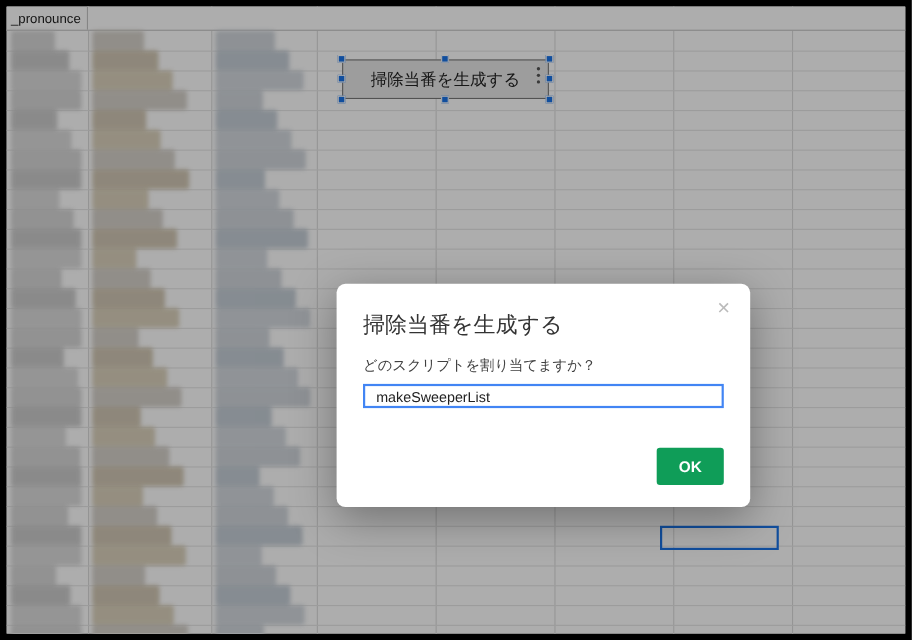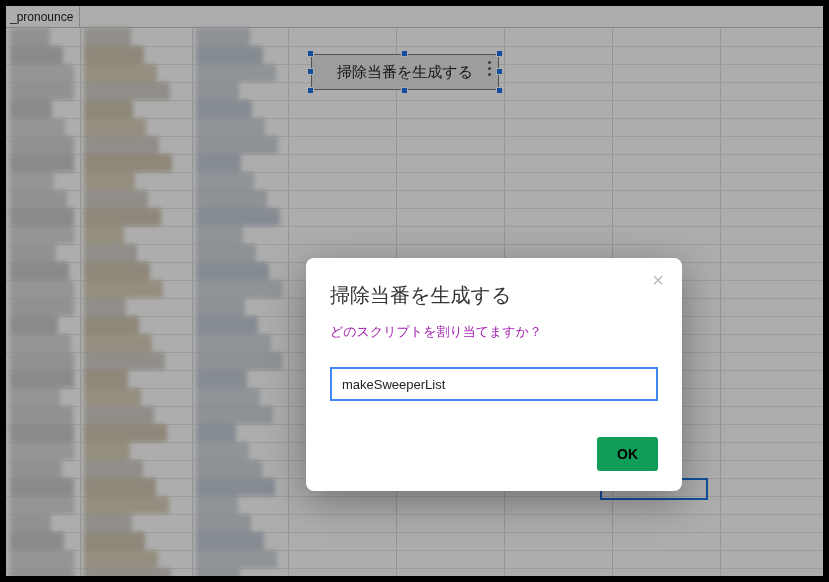--- a/index.html
+++ b/index.html
@@ -31,25 +31,25 @@
 
   
   .cell-sel { position: absolute; border: 2px solid #1a73e8; }
 
   
   .scrim { position: absolute; inset: 0; background: rgba(0,0,0,.32); }
 
   
   .dialog { position: absolute; left: 300px; top: 252px; width: 376px; background: #fff; border-radius: 8px; box-shadow: 0 10px 40px rgba(0,0,0,.35); padding: 24px 24px 20px 24px; }
   .dialog-title { font-size: 20px; color: #333; margin-bottom: 14px; font-weight: 400; }
-  .dialog-sub { font-size: 13px; color: #a21caf; margin-bottom: 26px; }
-  .dialog-input { width: 100%; height: 34px; padding: 0 10px; font-size: 13px; border: 2px solid #4285f4; outline: none; color: #222; }
+  .dialog-sub { font-size: 13px; color: #404040; margin-bottom: 8px; }
+  .dialog-input { width: 100%; height: 22px; padding: 0 10px; font-size: 13px; border: 2px solid #4285f4; outline: none; color: #222; }
   .dialog-actions { display: flex; justify-content: flex-end; gap: 10px; margin-top: 36px; }
   .btn { height: 34px; padding: 0 20px; font-size: 14px; border-radius: 3px; cursor: pointer; display: inline-flex; align-items: center; justify-content: center; }
-  .btn-primary { background: #0f9d58; color: #000000; border: none; font-weight: 600; }
+  .btn-primary { background: #0f9d58; color: #ffffff; border: none; font-weight: 600; }
   .btn-secondary { background: #fff; color: #0f9d58; border: 1px solid #d0d0d0; }
   .close-x { position: absolute; right: 14px; top: 12px; width: 20px; height: 20px; color: #bbb; font-size: 20px; display: flex; align-items: center; justify-content: center; cursor: pointer; }
 </style>
 </head>
 <body>
 
 <div class="frame">
   <div class="sheet-area">
     <div class="grid">
       <div class="col-lines" id="col-lines">

